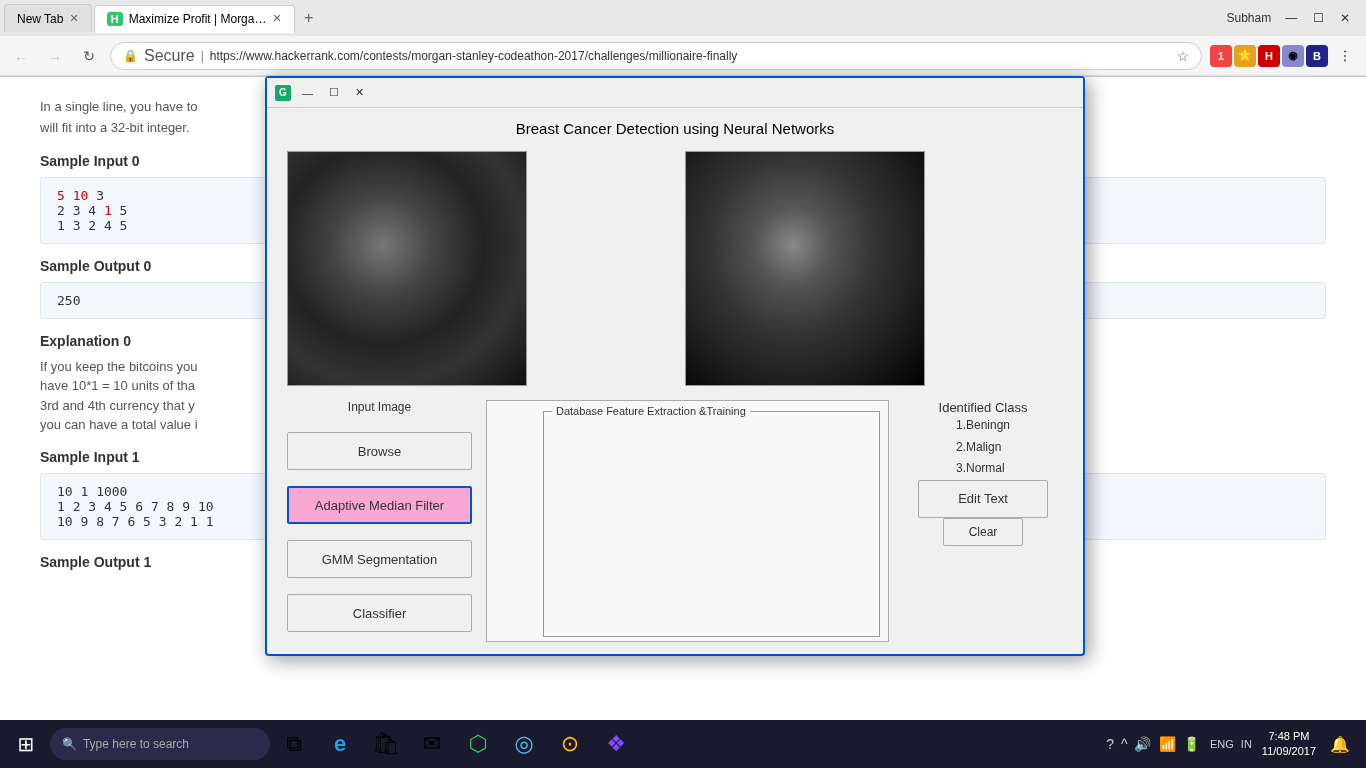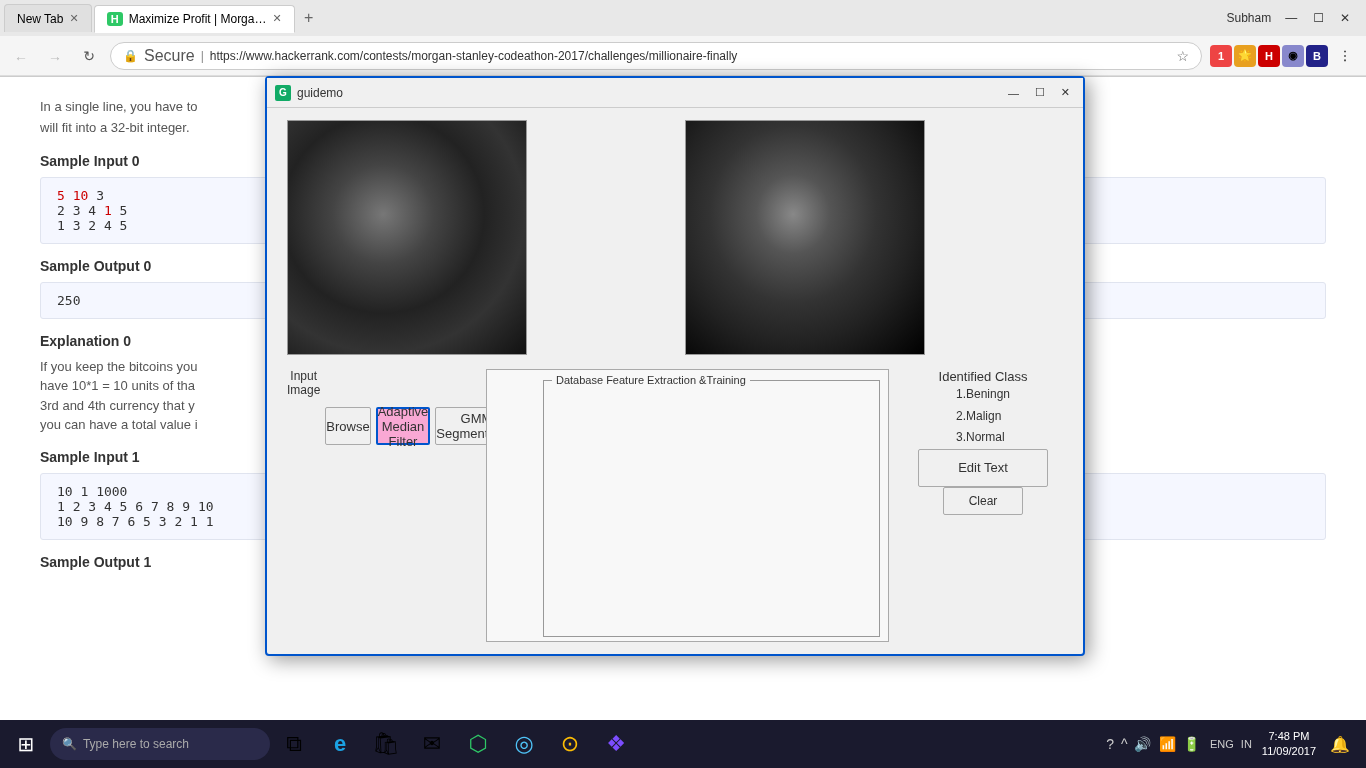--- a/index.html
+++ b/index.html
@@ -179,43 +179,42 @@
 
     .dialog-lower {
       display: flex;
       gap: 14px;
       flex: 1;
     }
 
     
     .left-panel {
       display: flex;
-      flex-direction: row;
-      gap: 5px;
+      flex-direction: column;
+      gap: 16px;
       width: 185px;
     }
     .input-image-label {
       text-align: center;
       font-size: 12px;
       color: #333;
       margin-bottom: 2px;
     }
     .action-button {
       width: 100%;
       height: 38px;
       background: #f0f0f0;
       border: 1px solid #aaa;
       cursor: pointer;
       font-size: 13px;
       color: #333;
       border-radius: 2px;
       display: flex;
       align-items: center;
       justify-content: center;
-      margin-top: 38px;
     }
     .action-button.highlighted {
       border: 2px solid #0055cc;
       background: #f9a8d4;
     }
 
     
     .middle-panel {
       flex: 1;
       border: 1px solid #aaa;
@@ -396,26 +395,26 @@
     10 1 1000<br>
     1 2 3 4 5 6 7 8 9 10<br>
     10 9 8 7 6 5 3 2 1 1
   </div>
   <div class="section-title">Sample Output 1</div>
 </div>
 
 <div class="dialog-overlay">
   <div class="dialog-titlebar">
     <div class="dialog-icon">G</div>
-    <span class="dialog-title-text">guidemo</span>
     <span class="dialog-win-ctrl">—</span>
     <span class="dialog-win-ctrl">☐</span>
     <span class="dialog-win-ctrl close-btn">✕</span>
   </div>
   <div class="dialog-body">
+    <div class="dialog-main-title">Breast Cancer Detection using Neural Networks</div>
 
     <div class="dialog-images">
       <div class="img-placeholder">
         <div class="img-placeholder-inner"></div>
       </div>
       <div style="flex:1;"></div>
       <div class="img-placeholder">
         <div class="img-placeholder-inner2"></div>
       </div>
       <div style="flex:1;"></div>

